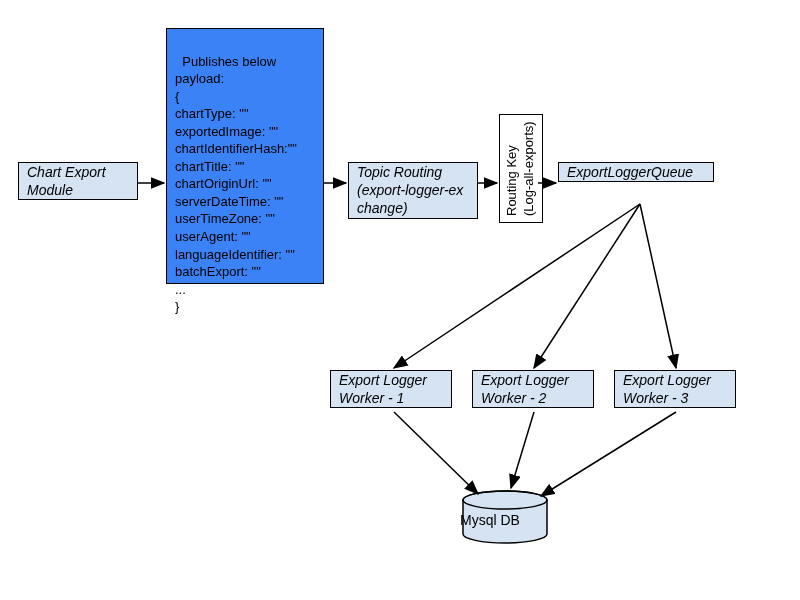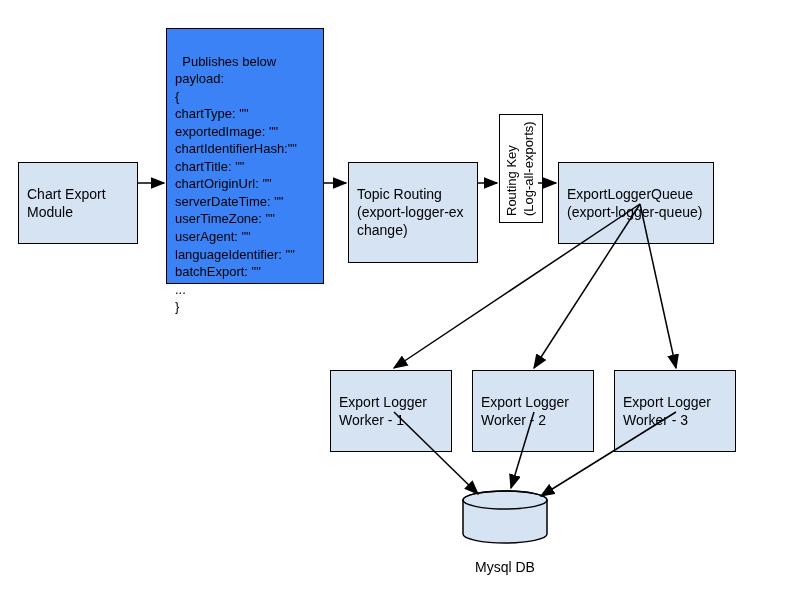--- a/index.html
+++ b/index.html
@@ -9,23 +9,24 @@
     height: 600px;
     position: relative;
     background: #fff;
     font-family: Arial, Helvetica, sans-serif;
     overflow: hidden;
   }
   .node {
     position: absolute;
     background: #d6e3f2;
     border: 1px solid #000;
-    padding: 22px 8px;
+    padding: 0 8px;
     font-size: 14px;
     line-height: 1.3;
+    font-style: italic;
   }
   .payload-box {
     position: absolute;
     background: #3b82f6;
     border: 1px solid #000;
     padding: 6px 8px;
     font-size: 13px;
     line-height: 1.35;
     white-space: pre;
   }
@@ -45,23 +46,21 @@
     top: 0; left: 0;
     width: 800px; height: 600px;
     pointer-events: none;
   }
   .db {
     position: absolute;
   }
   .db-label {
     position: absolute;
     font-size: 14px;
-    text-align: center;
     width: 100%;
-    margin-top: 47px;
   }
 </style>
 </head>
 <body>
 
 <div class="node" style="left:18px; top:162px; width:120px;">
   <span style="white-space:pre;">Chart Export
 Module</span>
 </div>
 
@@ -89,21 +88,20 @@
 change)</span>
 </div>
 
 <div class="routing-key" style="left:499px; top:223px;">
   <span>Routing Key</span><br>
   <span>(Log-all-exports)</span>
 </div>
 
 <div class="node" style="left:558px; top:162px; width:156px;">
   <span>ExportLoggerQueue</span><br>
-  <span>(export-logger-queue)</span>
 </div>
 
 <div class="node" style="left:330px; top:370px; width:122px;">
   <span style="white-space:pre;">Export Logger
 Worker - 1</span>
 </div>
 <div class="node" style="left:472px; top:370px; width:122px;">
   <span style="white-space:pre;">Export Logger
 Worker - 2</span>
 </div>

